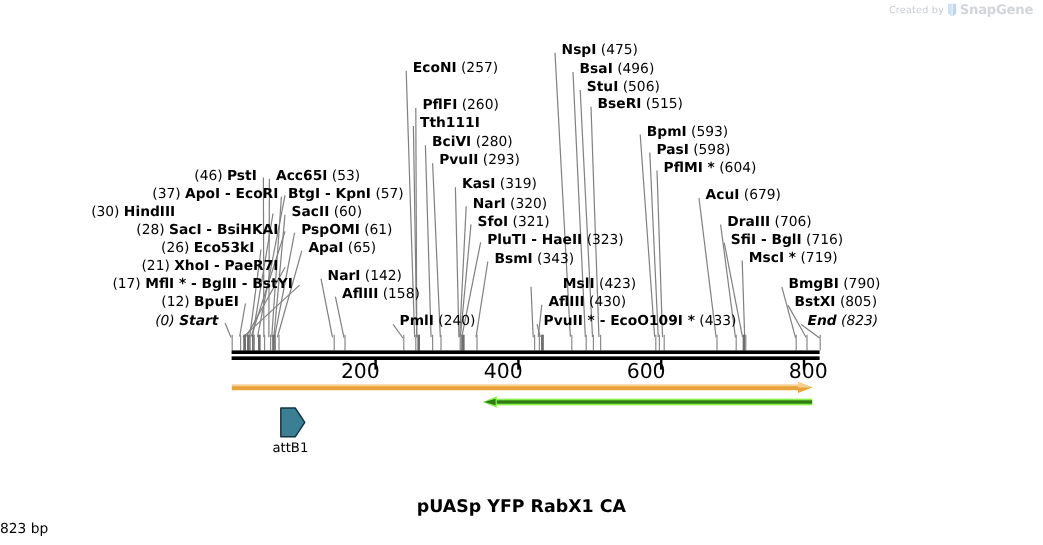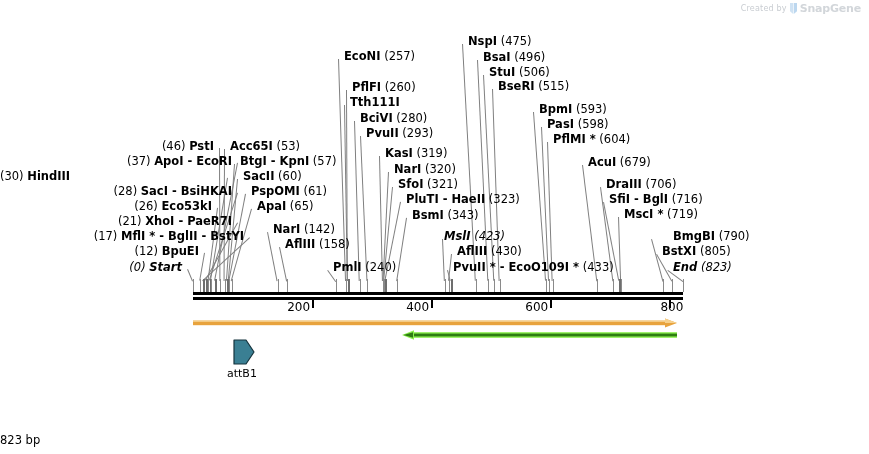--- a/index.html
+++ b/index.html
@@ -33,21 +33,21 @@
   .lbl.start{font-style:italic;}
 
   
   .leader{position:absolute;background:#808080;transform-origin:top left;}
 
   
   .backbone{position:absolute;background:#000;}
   .site-tick{position:absolute;width:1px;background:#8a8a8a;}
   .site-tick.thick{width:2px;background:#6e6e6e;}
   .ruler-num{
-    position:absolute;font-size:12px;color:#000;font-weight:normal;
+    position:absolute;font-size:17px;color:#000;font-weight:normal;
     font-family:"DejaVu Sans","Liberation Sans",sans-serif;
   }
   .ruler-tick{position:absolute;width:2px;height:8px;background:#000;}
 
   
   .feat-line{position:absolute;}
   .feat-label{
     position:absolute;font-size:11px;color:#000;white-space:nowrap;
   }
 
@@ -119,21 +119,21 @@
       <div class="leader" style="left: 601px; top: 187px; width: 94.8065px; height: 1px; transform: rotate(82.521deg);"></div>
       <div class="leader" style="left: 604px; top: 202px; width: 80.4668px; height: 1px; transform: rotate(79.0433deg);"></div>
       <div class="leader" style="left: 619px; top: 217px; width: 64.0338px; height: 1px; transform: rotate(88.1384deg);"></div>
       <div class="leader" style="left: 652px; top: 239px; width: 43.5072px; height: 1px; transform: rotate(74.8747deg);"></div>
       <div class="leader" style="left: 657px; top: 254px; width: 31.0254px; height: 1px; transform: rotate(60.4884deg);"></div>
       <div class="leader" style="left: 668px; top: 270px; width: 18.6011px; height: 1px; transform: rotate(36.2538deg);"></div>
     </div>
   <div id="labels">
       <div class="lbl" style="top: 140px; left: 0px; width: 214px; text-align: right; white-space: nowrap;"><span class="pos">(46) </span><span>PstI</span></div>
       <div class="lbl" style="top: 155px; left: 0px; width: 232px; text-align: right; white-space: nowrap;"><span class="pos">(37) </span><span>ApoI  -  EcoRI</span></div>
-      <div class="lbl" style="top: 170px; left: 0px; width: 222px; text-align: left; white-space: nowrap;"><span class="pos">(30) </span><span>HindIII</span></div>
+      <div class="lbl" style="top: 170px; left: 0px; width: 222px; text-align: center; white-space: nowrap;"><span class="pos">(30) </span><span>HindIII</span></div>
       <div class="lbl" style="top: 185px; left: 0px; width: 232px; text-align: right; white-space: nowrap;"><span class="pos">(28) </span><span>SacI  -  BsiHKAI</span></div>
       <div class="lbl" style="top: 200px; left: 0px; width: 212px; text-align: right; white-space: nowrap;"><span class="pos">(26) </span><span>Eco53kI</span></div>
       <div class="lbl" style="top: 215px; left: 0px; width: 232px; text-align: right; white-space: nowrap;"><span class="pos">(21) </span><span>XhoI  -  PaeR7I</span></div>
       <div class="lbl" style="top: 230px; left: 0px; width: 244px; text-align: right; white-space: nowrap;"><span class="pos">(17) </span><span>MflI *  -  BglII  -  BstYI</span></div>
       <div class="lbl" style="top: 245px; left: 0px; width: 199px; text-align: right; white-space: nowrap;"><span class="pos">(12) </span><span>BpuEI</span></div>
       <div class="lbl start" style="top: 261px; left: 0px; width: 182px; text-align: right; white-space: nowrap;"><span class="pos">(0) </span><span style="font-style: italic;">Start</span></div>
       <div class="lbl" style="top: 140px; left: 230px;"><span>Acc65I</span><span class="pos">   (53)</span></div>
       <div class="lbl" style="top: 155px; left: 240px;"><span>BtgI  -  KpnI</span><span class="pos">   (57)</span></div>
       <div class="lbl" style="top: 170px; left: 243px;"><span>SacII</span><span class="pos">   (60)</span></div>
       <div class="lbl" style="top: 185px; left: 251px;"><span>PspOMI</span><span class="pos">   (61)</span></div>
@@ -144,35 +144,35 @@
       <div class="lbl" style="top: 50px; left: 344px;"><span>EcoNI</span><span class="pos">   (257)</span></div>
       <div class="lbl" style="top: 81px; left: 352px;"><span>PflFI</span><span class="pos">   (260)</span></div>
       <div class="lbl" style="top: 96px; left: 350px;"><span>Tth111I</span></div>
       <div class="lbl" style="top: 112px; left: 360px;"><span>BciVI</span><span class="pos">   (280)</span></div>
       <div class="lbl" style="top: 127px; left: 366px;"><span>PvuII</span><span class="pos">   (293)</span></div>
       <div class="lbl" style="top: 147px; left: 385px;"><span>KasI</span><span class="pos">   (319)</span></div>
       <div class="lbl" style="top: 163px; left: 394px;"><span>NarI</span><span class="pos">   (320)</span></div>
       <div class="lbl" style="top: 178px; left: 398px;"><span>SfoI</span><span class="pos">   (321)</span></div>
       <div class="lbl" style="top: 193px; left: 406px;"><span>PluTI  -  HaeII</span><span class="pos">   (323)</span></div>
       <div class="lbl" style="top: 209px; left: 412px;"><span>BsmI</span><span class="pos">   (343)</span></div>
-      <div class="lbl" style="top: 230px; left: 444px; font-style: italic;"><span>MslI</span><span class="pos">   (423)</span></div>
+      <div class="lbl" style="top: 230px; left: 469px;"><span>MslI</span><span class="pos">   (423)</span></div>
       <div class="lbl" style="top: 245px; left: 457px;"><span>AflIII</span><span class="pos">   (430)</span></div>
       <div class="lbl" style="top: 261px; left: 453px;"><span>PvuII *  -  EcoO109I *</span><span class="pos">   (433)</span></div>
       <div class="lbl" style="top: 35px; left: 468px;"><span>NspI</span><span class="pos">   (475)</span></div>
       <div class="lbl" style="top: 51px; left: 483px;"><span>BsaI</span><span class="pos">   (496)</span></div>
       <div class="lbl" style="top: 66px; left: 489px;"><span>StuI</span><span class="pos">   (506)</span></div>
       <div class="lbl" style="top: 80px; left: 498px;"><span>BseRI</span><span class="pos">   (515)</span></div>
       <div class="lbl" style="top: 103px; left: 539px;"><span>BpmI</span><span class="pos">   (593)</span></div>
       <div class="lbl" style="top: 118px; left: 547px;"><span>PasI</span><span class="pos">   (598)</span></div>
       <div class="lbl" style="top: 133px; left: 553px;"><span>PflMI *</span><span class="pos">   (604)</span></div>
       <div class="lbl" style="top: 156px; left: 588px;"><span>AcuI</span><span class="pos">   (679)</span></div>
       <div class="lbl" style="top: 178px; left: 606px;"><span>DraIII</span><span class="pos">   (706)</span></div>
       <div class="lbl" style="top: 193px; left: 609px;"><span>SfiI  -  BglI</span><span class="pos">   (716)</span></div>
       <div class="lbl" style="top: 208px; left: 624px;"><span>MscI *</span><span class="pos">   (719)</span></div>
-      <div class="lbl" style="top: 230px; left: 673px;"><span>BmgBI</span><span class="pos">   (790)</span></div>
+      <div class="lbl" style="top: 230px; left: 657px;"><span>BmgBI</span><span class="pos">   (790)</span></div>
       <div class="lbl" style="top: 245px; left: 662px;"><span>BstXI</span><span class="pos">   (805)</span></div>
       <div class="lbl start" style="top: 261px; left: 673px;"><span style="font-style: italic;">End</span><span class="pos">   (823)</span></div>
     </div>
   <div id="ticks">
       <div class="site-tick" title="Start (0)" style="left: 193px; top: 279px; height: 13px;"></div>
       <div class="site-tick" title="BpuEI (12)" style="left: 200px; top: 279px; height: 13px;"></div>
       <div class="site-tick thick" title="MflI (17)" style="left: 203px; top: 279px; height: 13px;"></div>
       <div class="site-tick thick" title="BglII (17)" style="left: 203px; top: 279px; height: 13px;"></div>
       <div class="site-tick thick" title="BstYI (17)" style="left: 203px; top: 279px; height: 13px;"></div>
       <div class="site-tick thick" title="XhoI (21)" style="left: 206px; top: 279px; height: 13px;"></div>
@@ -257,14 +257,15 @@
     </svg>
   </div>
 
   <div class="feat-line" style="left:233px;top:339px;width:22px;height:26px;">
     <svg width="22" height="26" viewBox="0 0 22 26">
       <path d="M1 1 L13 1 L21 13 L13 25 L1 25 Z" fill="#3A7F93" stroke="#15333d" stroke-width="1.2" stroke-linejoin="round"></path>
     </svg>
   </div>
   <div class="feat-label" style="left:227px;top:367px;">attB1</div>
 
+  <div class="title" style="left:0;top:415px;">pUASp YFP RabX1 CA</div>
   <div class="subtitle" style="left:0;top:433px;">823 bp</div>
 </div>
 
 </body></html>

